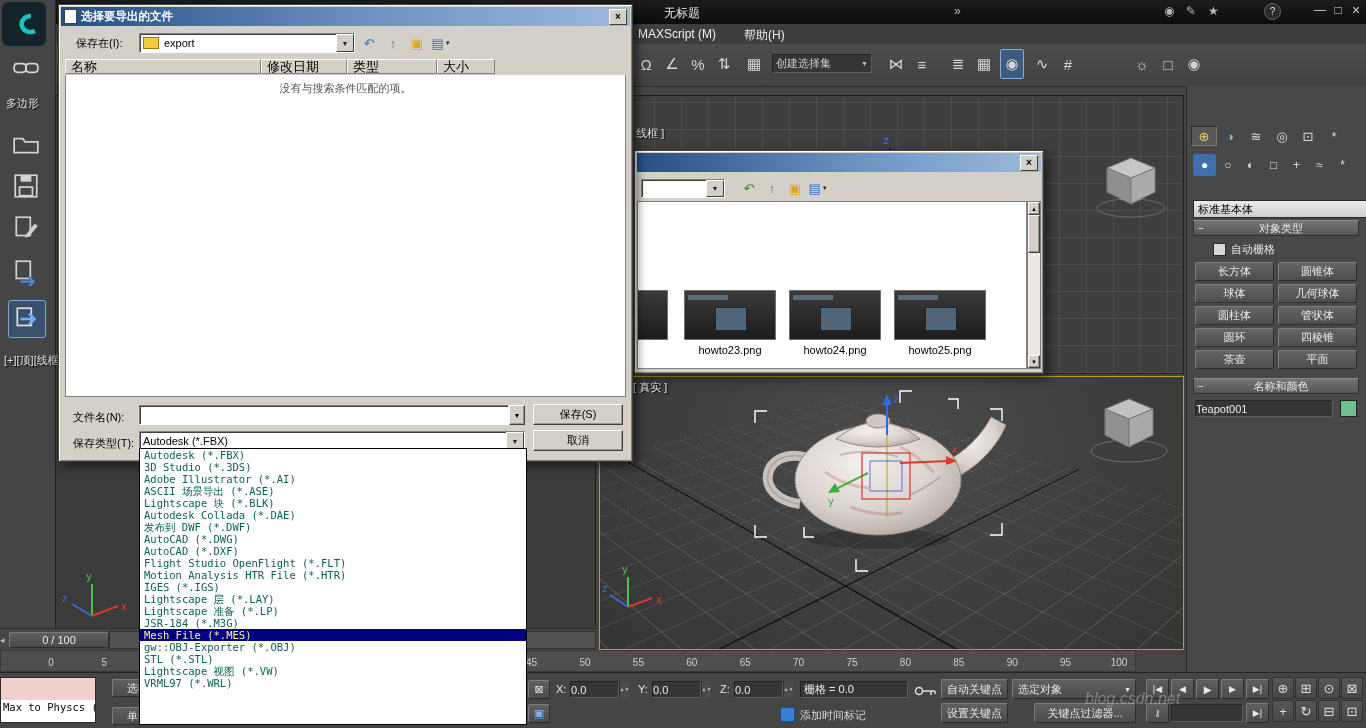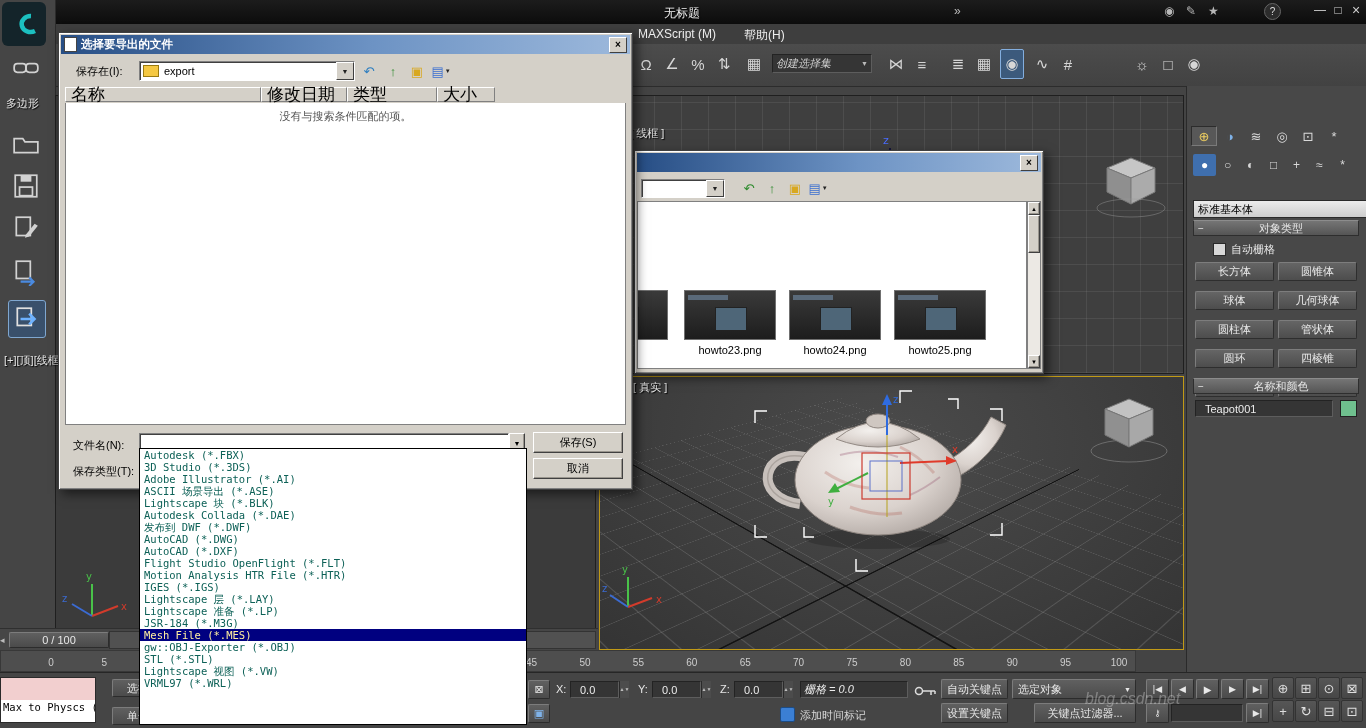--- a/index.html
+++ b/index.html
@@ -5,23 +5,23 @@
   html,body{margin:0;padding:0;background:#222;}
   #root{position:relative;width:1366px;height:728px;overflow:hidden;background:#444;
         font-family:"Liberation Sans","DejaVu Sans",sans-serif;font-size:12px;color:#e6e6e6;
         -webkit-font-smoothing:antialiased;}
   .abs{position:absolute;}
   .flex{display:flex;align-items:center;}
   
   .dbtn{background:linear-gradient(#606060,#4b4b4b);border:1px solid;border-color:#7c7c7c #2c2c2c #2c2c2c #7c7c7c;
         color:#e8e8e8;font-size:11px;display:flex;align-items:center;justify-content:center;border-radius:2px;box-sizing:border-box;}
   .dfield{background:#353535;border:1px solid;border-color:#232323 #5d5d5d #5d5d5d #232323;color:#ececec;
-        font-size:11px;display:flex;align-items:center;padding:0 3px;box-sizing:border-box;font-style:italic;}
+        font-size:11px;display:flex;align-items:center;padding:0 3px;box-sizing:border-box;}
   .dinput{background:#353535;border:1px solid;border-color:#232323 #5d5d5d #5d5d5d #232323;color:#ececec;
-        font-size:11px;padding:0 9px;box-sizing:border-box;font-family:inherit;outline:none;}
+        font-size:11px;padding:0 0;box-sizing:border-box;font-family:inherit;outline:none;}
   .spin{display:flex;flex-direction:column;justify-content:center;width:9px;color:#bdbdbd;font-size:5px;line-height:5px;background:#4c4c4c;border-left:1px solid #2a2a2a;height:100%;align-items:center;}
   .ic{width:24px;height:30px;display:flex;align-items:center;justify-content:center;color:#d6d6d6;font-size:15px;border:1px solid transparent;box-sizing:border-box;}
   .ic.hl{background:#3c5a7c;border-color:#83aede;border-radius:2px;}
   .cptab{width:26px;height:20px;display:flex;align-items:center;justify-content:center;color:#d9d9d9;font-size:13px;}
   .cptab.sel{background:#585858;border:1px solid;border-color:#2c2c2c #7a7a7a #7a7a7a #2c2c2c;box-sizing:border-box;}
   .cpcat{width:23px;height:22px;display:flex;align-items:center;justify-content:center;color:#d9d9d9;font-size:12px;}
   .cpcat.sel{background:#3f6fae;color:#fff;border-radius:2px;}
   .rollout{height:16px;background:linear-gradient(#757575,#555);border:1px solid #2e2e2e;border-top-color:#8c8c8c;
         color:#e6e6e6;font-size:11px;display:flex;align-items:center;padding:0 4px;box-sizing:border-box;}
   .rollout .minus{margin-right:4px;font-size:10px;}
@@ -37,21 +37,21 @@
         color:#000;font-size:10px;font-weight:bold;display:flex;align-items:center;justify-content:center;margin-left:auto;}
   .wbtn{background:#d4d0c8;border:1px solid;border-color:#fff #404040 #404040 #fff;box-shadow:inset -1px -1px 0 #9a968e;
         font-size:11px;color:#000;display:flex;align-items:center;justify-content:center;box-sizing:border-box;}
   .wcombo{background:#fff;border:1px solid;border-color:#808080 #fff #fff #808080;box-shadow:inset 1px 1px 0 #404040;
         display:flex;align-items:center;font-size:11px;color:#000;box-sizing:border-box;}
   .wcombo .arrow{margin-left:auto;width:16px;align-self:stretch;background:#d4d0c8;border:1px solid;
         border-color:#fff #404040 #404040 #fff;display:flex;align-items:center;justify-content:center;font-size:7px;color:#222;}
   .winput{background:#fff;border:1px solid;border-color:#808080 #fff #fff #808080;box-shadow:inset 1px 1px 0 #404040;
         font-size:11px;color:#000;padding:0 3px;box-sizing:border-box;font-family:inherit;outline:none;}
   .hdr-cell{height:15px;background:#d4d0c8;border:1px solid;border-color:#fff #808080 #808080 #fff;
-        font-size:17px;color:#000;display:flex;align-items:center;padding:0 5px;box-sizing:border-box;}
+        font-size:13px;color:#000;display:flex;align-items:center;padding:0 5px;box-sizing:border-box;}
   .fitem{height:12px;line-height:12px;padding-left:4px;font-family:"DejaVu Sans Mono",monospace;
         font-size:10.5px;color:#0d6157;white-space:nowrap;}
   .fitem.selected{background:#000080;color:#ffefa0;}
   .tool-ic{width:20px;height:20px;display:flex;align-items:center;justify-content:center;font-size:13px;margin-right:3px;}
   .thumb{position:absolute;top:88px;width:92px;text-align:center;}
   .thumb .timg{width:92px;height:50px;background:linear-gradient(#3a3a3a,#1d1d1d);border:1px solid #707070;box-sizing:border-box;position:relative;}
   .thumb .timg:before{content:"";position:absolute;left:3px;top:4px;width:40px;height:5px;background:#5a6a7a;}
   .thumb .timg:after{content:"";position:absolute;left:30px;top:16px;width:30px;height:22px;background:#4e6678;border:1px solid #222;}
   .thumb .tlabel{font-size:11px;color:#000;margin-top:4px;white-space:nowrap;}
   .thumb:nth-child(1){left:-62px;} .thumb:nth-child(2){left:46px;} .thumb:nth-child(3){left:151px;} .thumb:nth-child(4){left:256px;}
@@ -329,21 +329,21 @@
       <span class="abs" style="right:4px;font-size:7px;color:#222;">▼</span>
     </div>
     <div class="rollout abs" style="left:6px;top:134px;width:166px;">
       <span class="minus">−</span>
       <span style="margin:0 auto;">对象类型</span>
     </div>
     <div class="abs flex" style="left:26px;top:156px;">
       <span class="checkbox"></span>
       <span style="font-size:11px;">自动栅格</span>
     </div>
-    <div class="abs" style="left:8px;top:176px;width:162px;display:grid;grid-template-columns:1fr 1fr;gap:10px 4px;">
+    <div class="abs" style="left:8px;top:176px;width:162px;display:grid;grid-template-columns:1fr 1fr;gap:3px 4px;">
 
     <div class="prim-btn">长方体</div>
         <div class="prim-btn">圆锥体</div>
         <div class="prim-btn">球体</div>
         <div class="prim-btn">几何球体</div>
         <div class="prim-btn">圆柱体</div>
         <div class="prim-btn">管状体</div>
         <div class="prim-btn">圆环</div>
         <div class="prim-btn">四棱锥</div>
         <div class="prim-btn">茶壶</div>
@@ -545,21 +545,21 @@
         <div class="tlabel">howto25.png</div>
       </div>
       </div>
     <div class="abs" style="left:392px;top:50px;width:14px;height:168px;background:#ece9e4;border:1px solid #808080;box-sizing:border-box;">
       <div class="wbtn" style="width:12px;height:13px;font-size:6px;">▲</div>
       <div class="wbtn" style="width:12px;height:38px;"></div>
       <div class="wbtn abs" style="bottom:0;width:12px;height:13px;font-size:6px;">▼</div>
     </div>
   </div>
 
-  <div class="win-dialog abs" style="left:58px;top:4px;width:573px;height:456px;z-index:20;margin-top:28px;">
+  <div class="win-dialog abs" style="left:58px;top:4px;width:573px;height:456px;z-index:20;">
     <div class="win-title">
       <span style="width:11px;height:13px;background:#fff;border:1px solid #444;margin-right:4px;"></span>
       <span>选择要导出的文件</span>
       <span class="win-close">×</span>
     </div>
     <span class="abs" style="left:17px;top:31px;font-size:11px;">保存在(I):</span>
     <div class="wcombo abs" style="left:80px;top:28px;width:216px;height:20px;padding-left:3px;">
       <span style="width:14px;height:10px;background:#f5c842;border:1px solid #9a7a10;margin-right:5px;display:inline-block;"></span>
       <span>export</span>
       <span class="arrow">▼</span>

